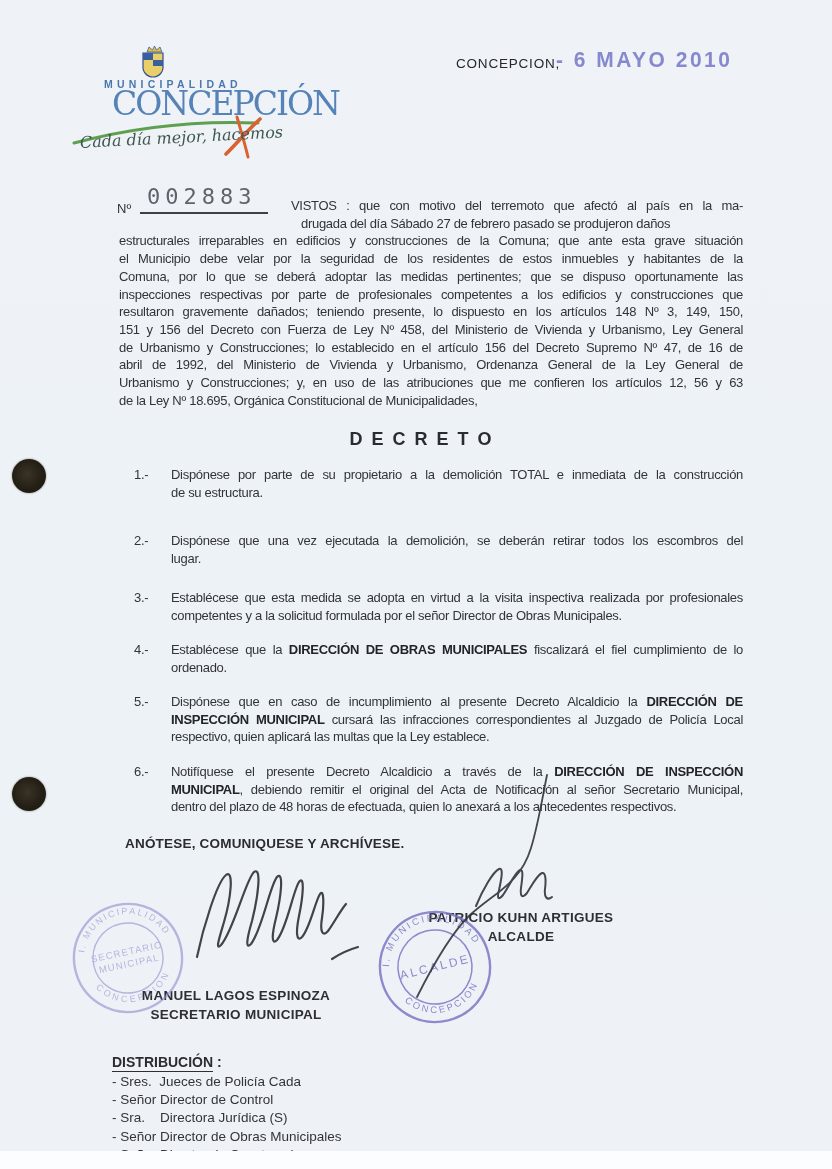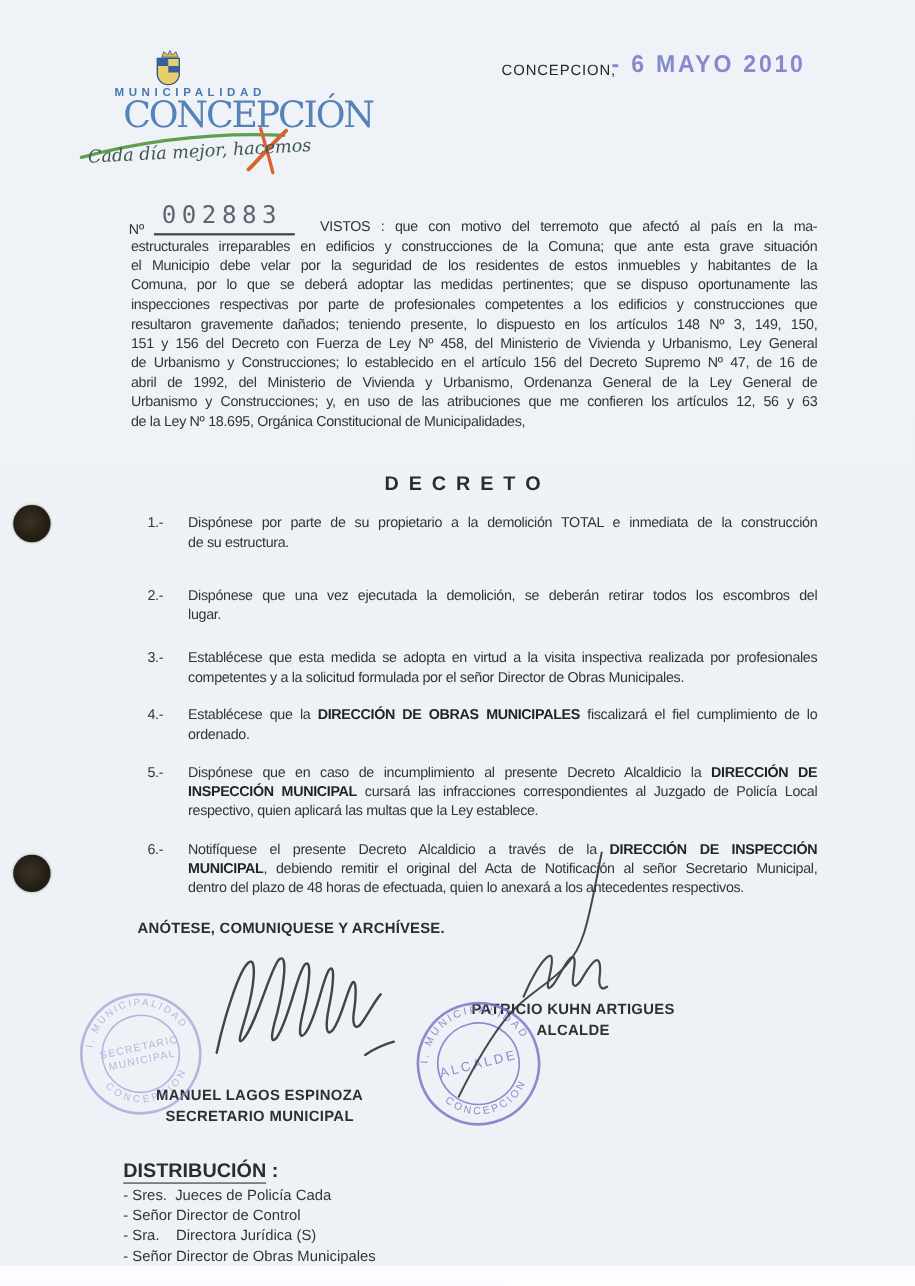--- a/index.html
+++ b/index.html
@@ -45,21 +45,21 @@
 
   .closing { left:125px; top:836px; width:643px; text-align:left;
              font-size:13.5px; font-weight:bold; color:#2b2c31; letter-spacing:.2px; }
 
   
   .sig-block { position:absolute; text-align:center; font-size:13.5px; font-weight:bold;
                line-height:18.5px; color:#2e2f35; letter-spacing:.3px; }
 
   
   .dist { left:112px; top:1054px; width:400px; }
-  .dist-head { font-size:18px; font-weight:bold; color:#2b2c31; }
+  .dist-head { font-size:14px; font-weight:bold; color:#2b2c31; }
   .dist-head .u { border-bottom:1.8px solid #2e2f35; padding-bottom:1px; }
   .dist-item { font-size:13.5px; line-height:18.2px; color:#33343a; white-space:pre; }
 
   
   .overlay { left:0; top:0; pointer-events:none; z-index:5; }
   .hole { width:34px; height:34px; border-radius:50%;
           background:radial-gradient(circle at 45% 45%, #3a3326 0%, #241f15 55%, #1c1810 100%);
           box-shadow:0 0 2px rgba(60,50,30,.6); z-index:6; }
   .band-bottom { left:0; top:1151px; width:832px; height:18px; background:#fcfdff; z-index:7; }
 
@@ -87,20 +87,21 @@
 
   <div class="abs city" style="left:456px;top:56px">CONCEPCION,</div>
   <div class="abs dstamp" style="left:556px;top:47px">- 6 MAYO 2010</div>
 
   <div class="abs numlbl" style="left:117px;top:201px">Nº</div>
   <div class="abs numval" style="left:147px;top:184px">002883</div>
   <div class="abs numline" style="left:140px;top:212px"></div>
 
   <div class="abs p-vistos">
     <div class="line j v0">VISTOS : que con motivo del terremoto que afectó al país en la ma-</div>
+    <div class="line v1">drugada del día Sábado 27 de febrero pasado se produjeron daños</div>
     <div class="line j">estructurales irreparables en edificios y construcciones de la Comuna; que ante esta grave situación</div>
     <div class="line j">el Municipio debe velar por la seguridad de los residentes de estos inmuebles y habitantes de la</div>
     <div class="line j">Comuna, por lo que se deberá adoptar las medidas pertinentes; que se dispuso oportunamente las</div>
     <div class="line j">inspecciones respectivas por parte de profesionales competentes a los edificios y construcciones que</div>
     <div class="line j">resultaron gravemente dañados; teniendo presente, lo dispuesto en los artículos 148 Nº 3, 149, 150,</div>
     <div class="line j">151 y 156 del Decreto con Fuerza de Ley Nº 458, del Ministerio de Vivienda y Urbanismo, Ley General</div>
     <div class="line j">de Urbanismo y Construcciones; lo establecido en el artículo 156 del Decreto Supremo Nº 47, de 16 de</div>
     <div class="line j">abril de 1992, del Ministerio de Vivienda y Urbanismo, Ordenanza General de la Ley General de</div>
     <div class="line j">Urbanismo y Construcciones; y, en uso de las atribuciones que me confieren los artículos 12, 56 y 63</div>
     <div class="line">de la Ley Nº 18.695, Orgánica Constitucional de Municipalidades,</div>

